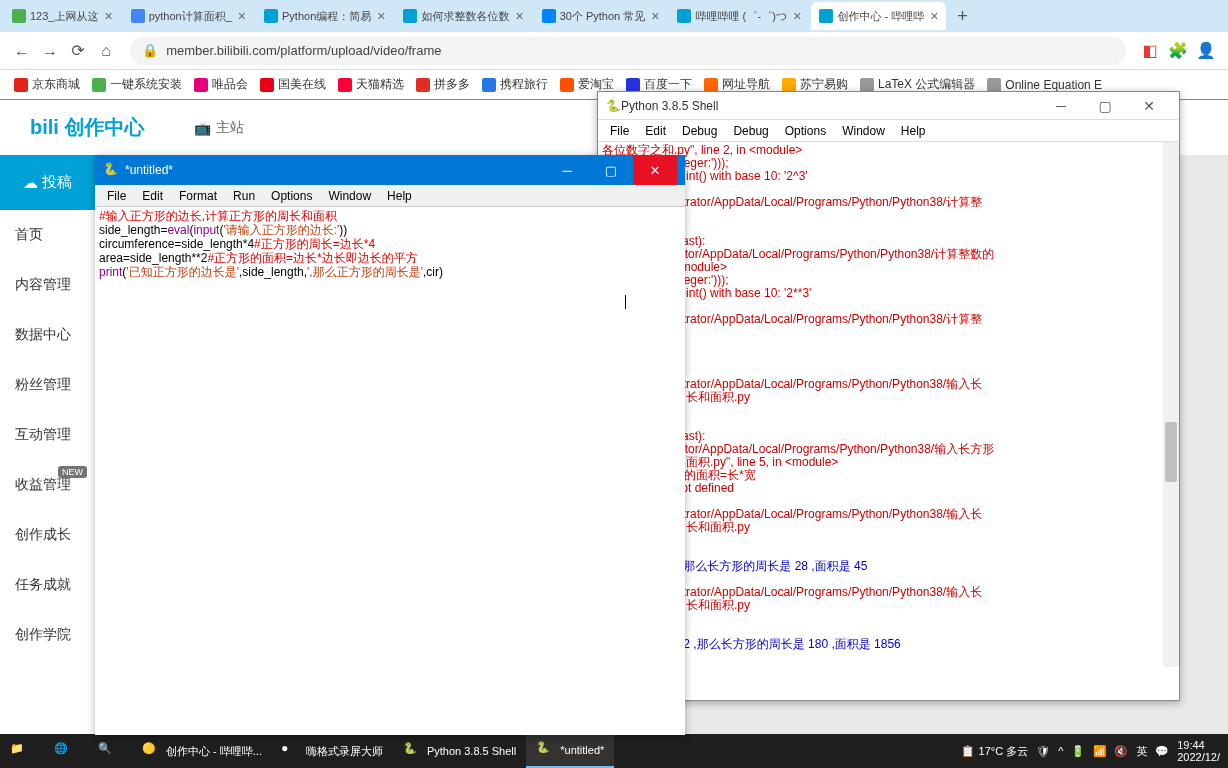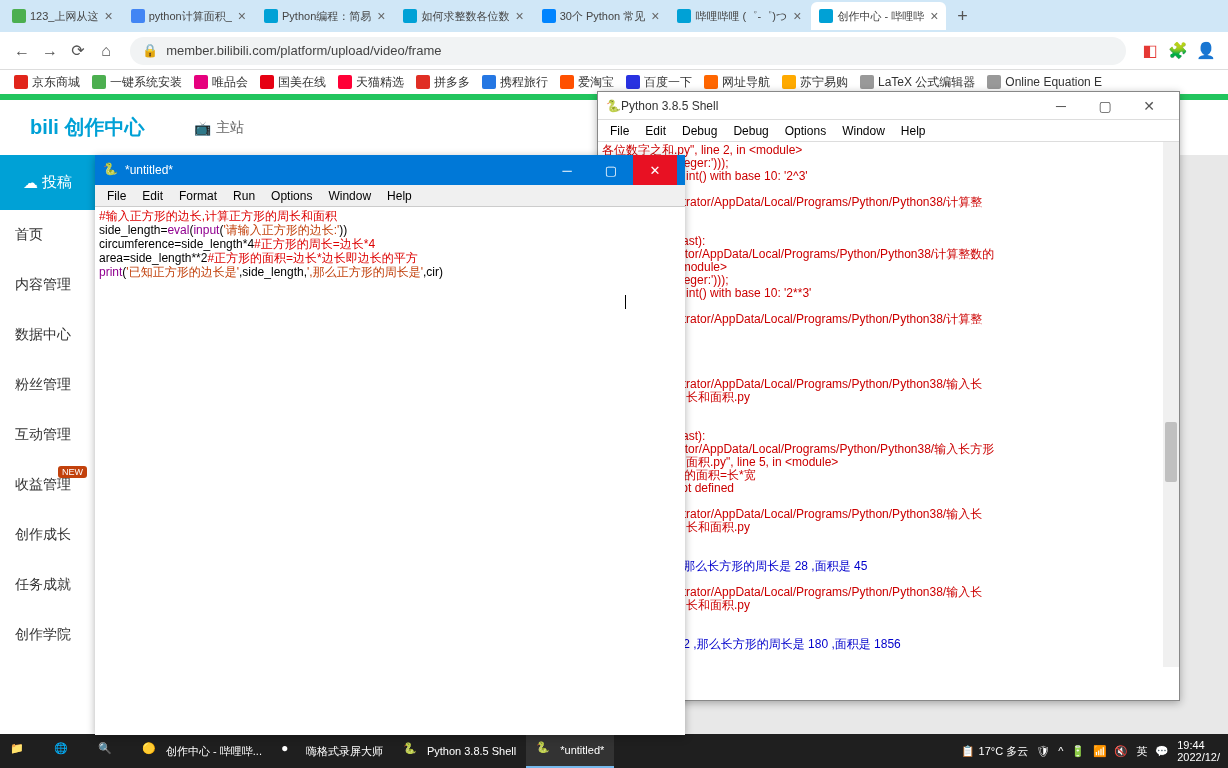--- a/index.html
+++ b/index.html
@@ -10,32 +10,32 @@
 .tab{height:28px;display:flex;align-items:center;padding:0 8px;font-size:11px;color:#444;border-radius:6px 6px 0 0;margin-right:2px;max-width:160px;cursor:pointer}
 .tab.active{background:#fff}
 .tab-icon{width:14px;height:14px;margin-right:4px;flex-shrink:0}
 .tab-title{white-space:nowrap;overflow:hidden;text-overflow:ellipsis}
 .tab-close{margin-left:6px;color:#666;font-size:14px}
 .new-tab{width:28px;height:28px;display:flex;align-items:center;justify-content:center;font-size:18px;color:#555;cursor:pointer}
 .browser-nav{height:38px;background:#fff;display:flex;align-items:center;padding:0 8px;border-bottom:1px solid #ddd}
 .nav-btn{width:28px;height:28px;display:flex;align-items:center;justify-content:center;color:#555;cursor:pointer;font-size:16px}
 .url-bar{flex:1;height:28px;background:#f1f3f4;border-radius:14px;display:flex;align-items:center;padding:0 12px;font-size:13px;color:#444;margin:0 10px}
 .lock-icon{margin-right:8px;color:#5f6368}
-.bookmarks{height:30px;background:#fff;display:flex;align-items:center;padding:0 8px;border-bottom:6px solid #22c55e;overflow:hidden}
+.bookmarks{height:30px;background:#fff;display:flex;align-items:center;padding:0 8px;border-bottom:1px solid #22c55e;overflow:hidden}
 .bookmark{display:flex;align-items:center;font-size:12px;color:#333;padding:0 6px;cursor:pointer;white-space:nowrap}
 .bm-icon{width:14px;height:14px;margin-right:4px;border-radius:2px}
 
 
 .bili-header{height:55px;background:#fff;display:flex;align-items:center;padding:0 30px}
 .bili-logo{font-size:20px;font-weight:bold;color:#00a1d6}
 .bili-zhuzan{margin-left:50px;display:flex;align-items:center;color:#666;font-size:14px}
 .bili-sidebar{position:absolute;left:0;top:155px;width:95px;background:#fff;height:600px}
 .sidebar-top{background:#00a1d6;color:#fff;height:55px;display:flex;align-items:center;justify-content:center;font-size:15px}
 .side-item{height:50px;display:flex;align-items:center;padding-left:15px;font-size:14px;color:#333;cursor:pointer;position:relative}
-.new-badge{position:absolute;right:8px;top:6px;background:#c2410c;color:#fff;font-size:9px;padding:1px 4px;border-radius:3px}
+.new-badge{position:absolute;right:8px;top:6px;background:#737373;color:#fff;font-size:9px;padding:1px 4px;border-radius:3px}
 
 
 .idle-editor{position:absolute;left:95px;top:155px;width:590px;height:580px;background:#fff;box-shadow:0 2px 8px rgba(0,0,0,.3);z-index:10}
 .title-bar{height:30px;background:#0078d7;display:flex;align-items:center;padding:0 8px;color:#fff;font-size:12px}
 .title-bar .wicon{width:16px;height:16px;margin-right:6px}
 .title-bar .spacer{flex:1}
 .win-btn{width:44px;height:30px;display:flex;align-items:center;justify-content:center;cursor:pointer;font-size:13px}
 .win-btn.close{background:#e81123}
 .menu-bar{height:22px;background:#f0f0f0;display:flex;align-items:center;padding:0 4px;border-bottom:1px solid #ccc;font-size:12px}
 .menu-item{padding:2px 8px;cursor:pointer}

